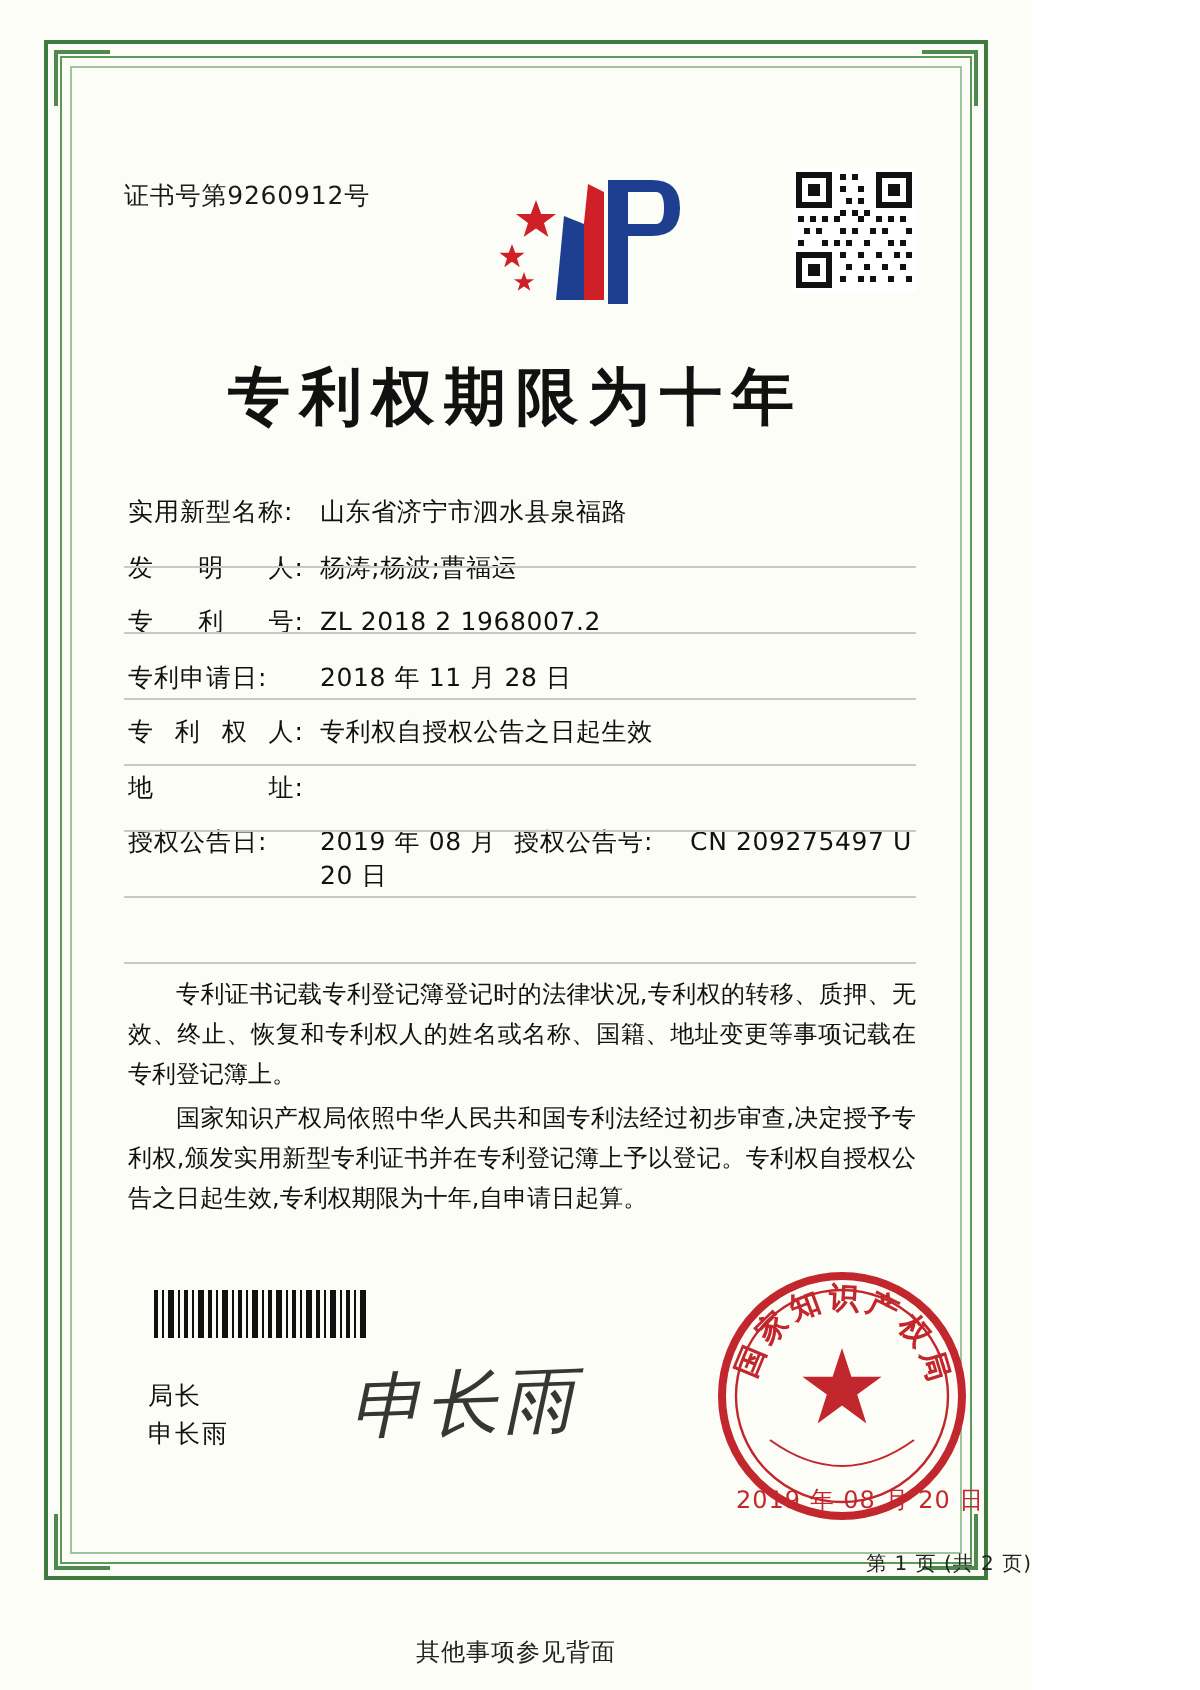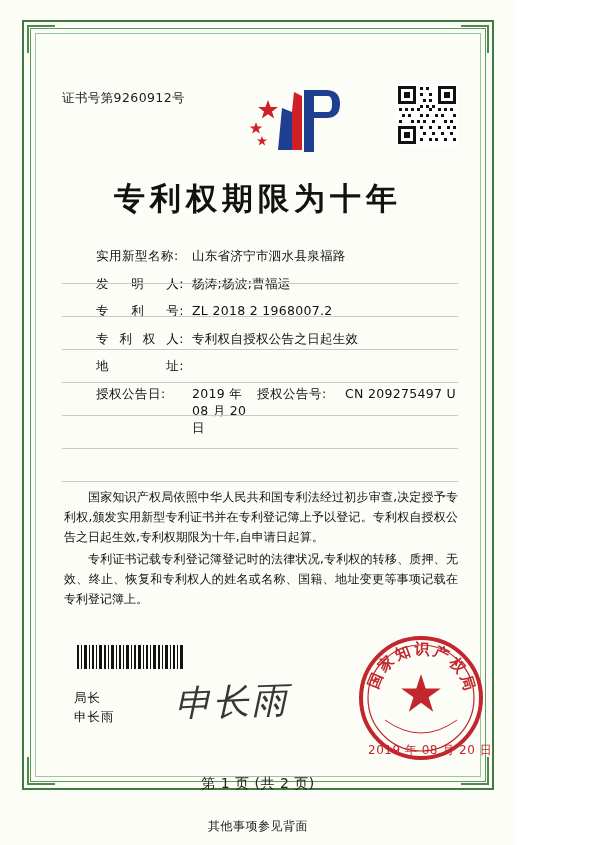--- a/index.html
+++ b/index.html
@@ -99,21 +99,20 @@
     font-weight: bold;
     color: #111;
     font-family: "DejaVu Sans", "Liberation Sans", sans-serif;
   }
 
   .fields {
     position: absolute;
     left: 64px;
     top: 248px;
     right: 60px;
-    margin-left: 32px;
   }
   .field-row {
     display: flex;
     align-items: baseline;
     margin-bottom: 10.5px;
     font-size: 12.5px;
     color: #111;
   }
   .field-label {
     width: 96px;
@@ -209,22 +208,22 @@
     font-size: 12px;
     color: #c1272d;
     letter-spacing: 0.5px;
   }
 
   .page-num {
     position: absolute;
     left: 0;
     right: 0;
     top: 775px;
-    text-align: center;
-    font-size: 14px;
+    text-align: right;
+    font-size: 10px;
     color: #222;
     letter-spacing: 0.5px;
   }
   .footnote {
     position: absolute;
     left: 0;
     right: 0;
     top: 818px;
     text-align: center;
     font-size: 12px;
@@ -345,20 +344,24 @@
 
     <div class="field-row">
       <div class="field-label spread">
         <span>专</span>
         <span>利</span>
         <span>号:</span>
       </div>
       <div class="field-value">ZL 2018 2 1968007.2</div>
     </div>
 
+    <div class="field-row">
+      <div class="field-label">专利申请日:</div>
+      <div class="field-value">2018 年 11 月 28 日</div>
+    </div>
 
     <div class="field-row">
       <div class="field-label spread">
         <span>专</span>
         <span>利</span>
         <span>权</span>
         <span>人:</span>
       </div>
       <div class="field-value">专利权自授权公告之日起生效</div>
     </div>
@@ -381,22 +384,22 @@
 
   <div class="divider" style="top:283px;"></div>
   <div class="divider" style="top:316px;"></div>
   <div class="divider" style="top:349px;"></div>
   <div class="divider" style="top:382px;"></div>
   <div class="divider" style="top:415px;"></div>
   <div class="divider" style="top:448px;"></div>
   <div class="divider" style="top:481px;"></div>
 
   <div class="paragraphs">
+    <p>专利证书记载专利登记簿登记时的法律状况,专利权的转移、质押、无效、终止、恢复和专利权人的姓名或名称、国籍、地址变更等事项记载在专利登记簿上。</p>
     <p>国家知识产权局依照中华人民共和国专利法经过初步审查,决定授予专利权,颁发实用新型专利证书并在专利登记簿上予以登记。专利权自授权公告之日起生效,专利权期限为十年,自申请日起算。</p>
-    <p>专利证书记载专利登记簿登记时的法律状况,专利权的转移、质押、无效、终止、恢复和专利权人的姓名或名称、国籍、地址变更等事项记载在专利登记簿上。</p>
   </div>
 
   <div class="barcode">
     <svg width="106" height="24" viewBox="0 0 106 24">
       <g fill="#111">
         <rect x="0" y="0" width="2" height="24"></rect>
           <rect x="4" y="0" width="1" height="24"></rect>
         <rect x="7" y="0" width="3" height="24"></rect>
           <rect x="12" y="0" width="1" height="24"></rect>
         <rect x="15" y="0" width="2" height="24"></rect>

